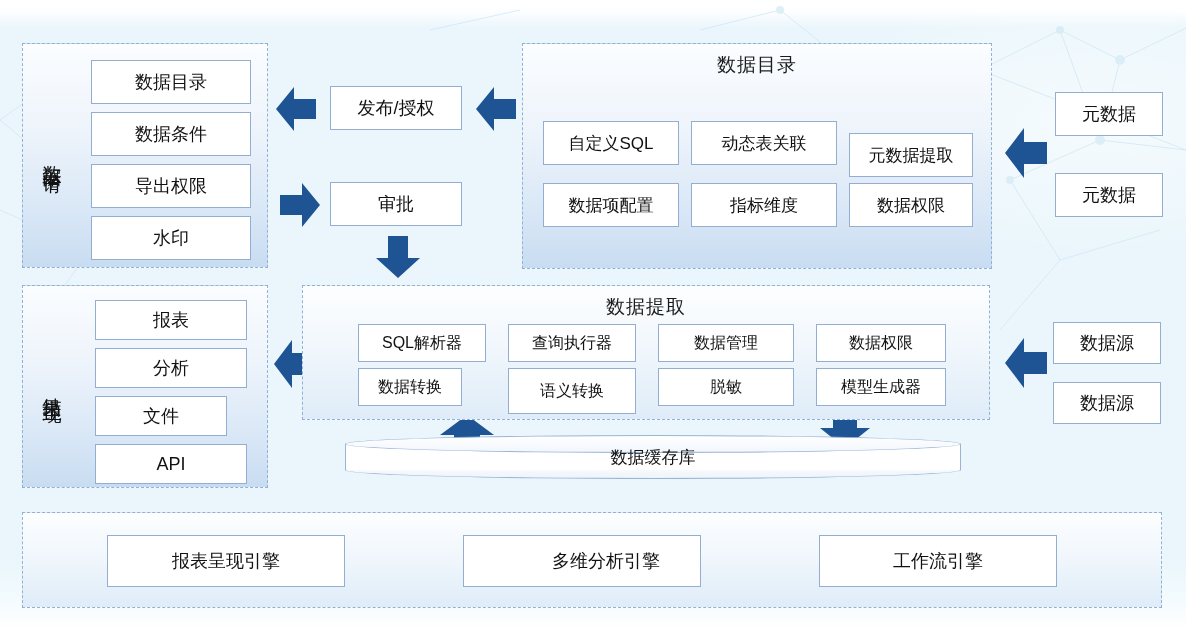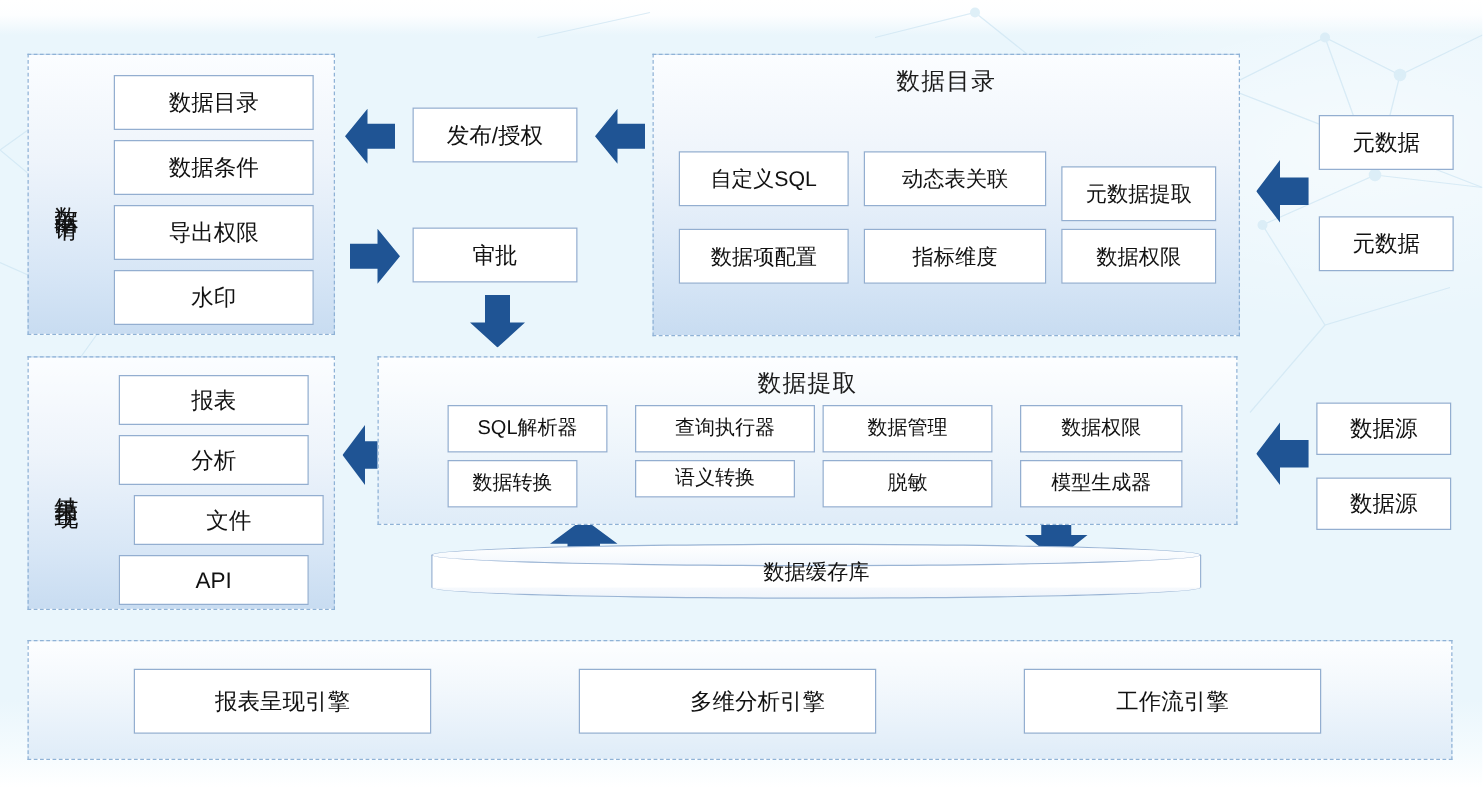--- a/index.html
+++ b/index.html
@@ -119,21 +119,21 @@
     <div class="bx lg" style="left:68px;top:16px;width:160px;height:44px;">数据目录</div>
     <div class="bx lg" style="left:68px;top:68px;width:160px;height:44px;">数据条件</div>
     <div class="bx lg" style="left:68px;top:120px;width:160px;height:44px;">导出权限</div>
     <div class="bx lg" style="left:68px;top:172px;width:160px;height:44px;">水印</div>
   </div>
 
   <div class="grp" style="left:22px;top:285px;width:246px;height:203px;">
     <div class="vcap" style="left:8px;top:14px;width:42px;height:175px;">结果呈现</div>
     <div class="bx lg" style="left:72px;top:14px;width:152px;height:40px;">报表</div>
     <div class="bx lg" style="left:72px;top:62px;width:152px;height:40px;">分析</div>
-    <div class="bx lg" style="left:84px;top:110px;width:152px;height:40px;">文件</div>
+    <div class="bx lg" style="left:72px;top:110px;width:132px;height:40px;">文件</div>
     <div class="bx lg" style="left:72px;top:158px;width:152px;height:40px;">API</div>
   </div>
 
   <div class="bx lg" style="left:330px;top:86px;width:132px;height:44px;">发布/授权</div>
   <div class="bx lg" style="left:330px;top:182px;width:132px;height:44px;">审批</div>
 
   <div class="arw" style="left:276px;top:84px;">
     <svg width="40" height="50" viewBox="0 0 40 50">
         <path d="M0 25 L18 3 L18 15 L40 15 L40 35 L18 35 L18 47 Z" fill="#1F5494"></path>
       </svg>
@@ -196,25 +196,25 @@
     <div class="bx" style="left:168px;top:139px;width:146px;height:44px;">指标维度</div>
     <div class="bx" style="left:326px;top:139px;width:124px;height:44px;">数据权限</div>
   </div>
 
   <div class="bx lg" style="left:1055px;top:92px;width:108px;height:44px;">元数据</div>
   <div class="bx lg" style="left:1055px;top:173px;width:108px;height:44px;">元数据</div>
 
   <div class="grp flat" style="left:302px;top:285px;width:688px;height:135px;">
     <div class="grp-title">数据提取</div>
     <div class="bx sm" style="left:55px;top:38px;width:128px;height:38px;">SQL解析器</div>
-    <div class="bx sm" style="left:205px;top:38px;width:144px;height:38px;">查询执行器</div>
+    <div class="bx sm" style="left:205px;top:38px;width:128px;height:38px;">查询执行器</div>
     <div class="bx sm" style="left:355px;top:38px;width:136px;height:38px;">数据管理</div>
     <div class="bx sm" style="left:513px;top:38px;width:130px;height:38px;">数据权限</div>
     <div class="bx sm" style="left:55px;top:82px;width:104px;height:38px;">数据转换</div>
-    <div class="bx sm" style="left:205px;top:82px;width:128px;height:30px;text-align:center;">语义转换</div>
+    <div class="bx sm" style="left:205px;top:82px;width:128px;height:46px;text-align:center;">语义转换</div>
     <div class="bx sm" style="left:355px;top:82px;width:136px;height:38px;">脱敏</div>
     <div class="bx sm" style="left:513px;top:82px;width:130px;height:38px;">模型生成器</div>
   </div>
 
   <div class="bx lg" style="left:1053px;top:322px;width:108px;height:42px;">数据源</div>
   <div class="bx lg" style="left:1053px;top:382px;width:108px;height:42px;">数据源</div>
 
   <div class="cyl" style="left:345px;top:435px;width:616px;height:46px;">
     <div class="bot"></div>
     <div class="body"></div>

